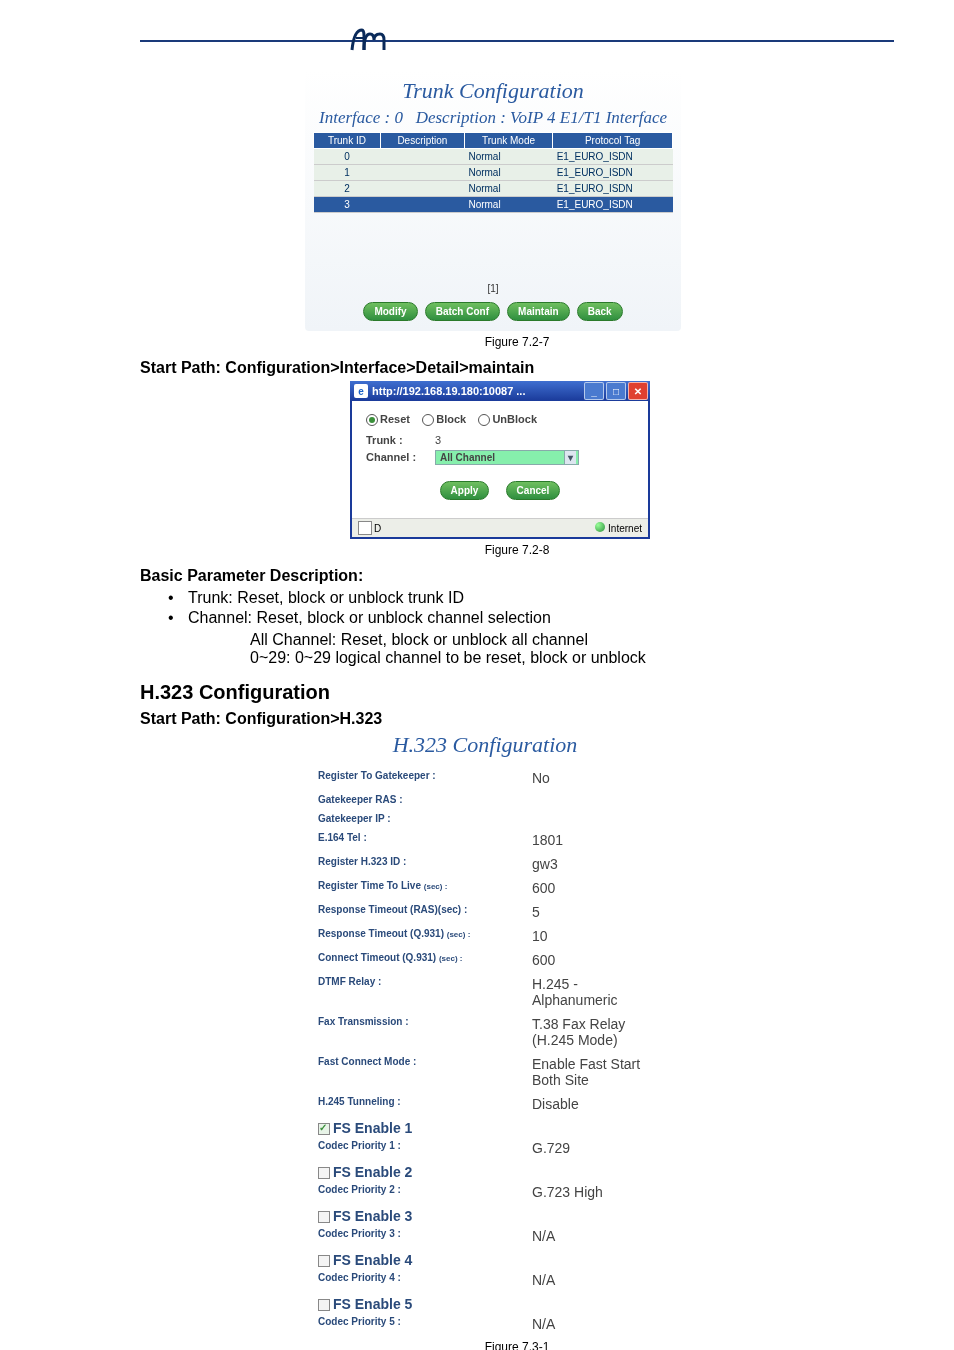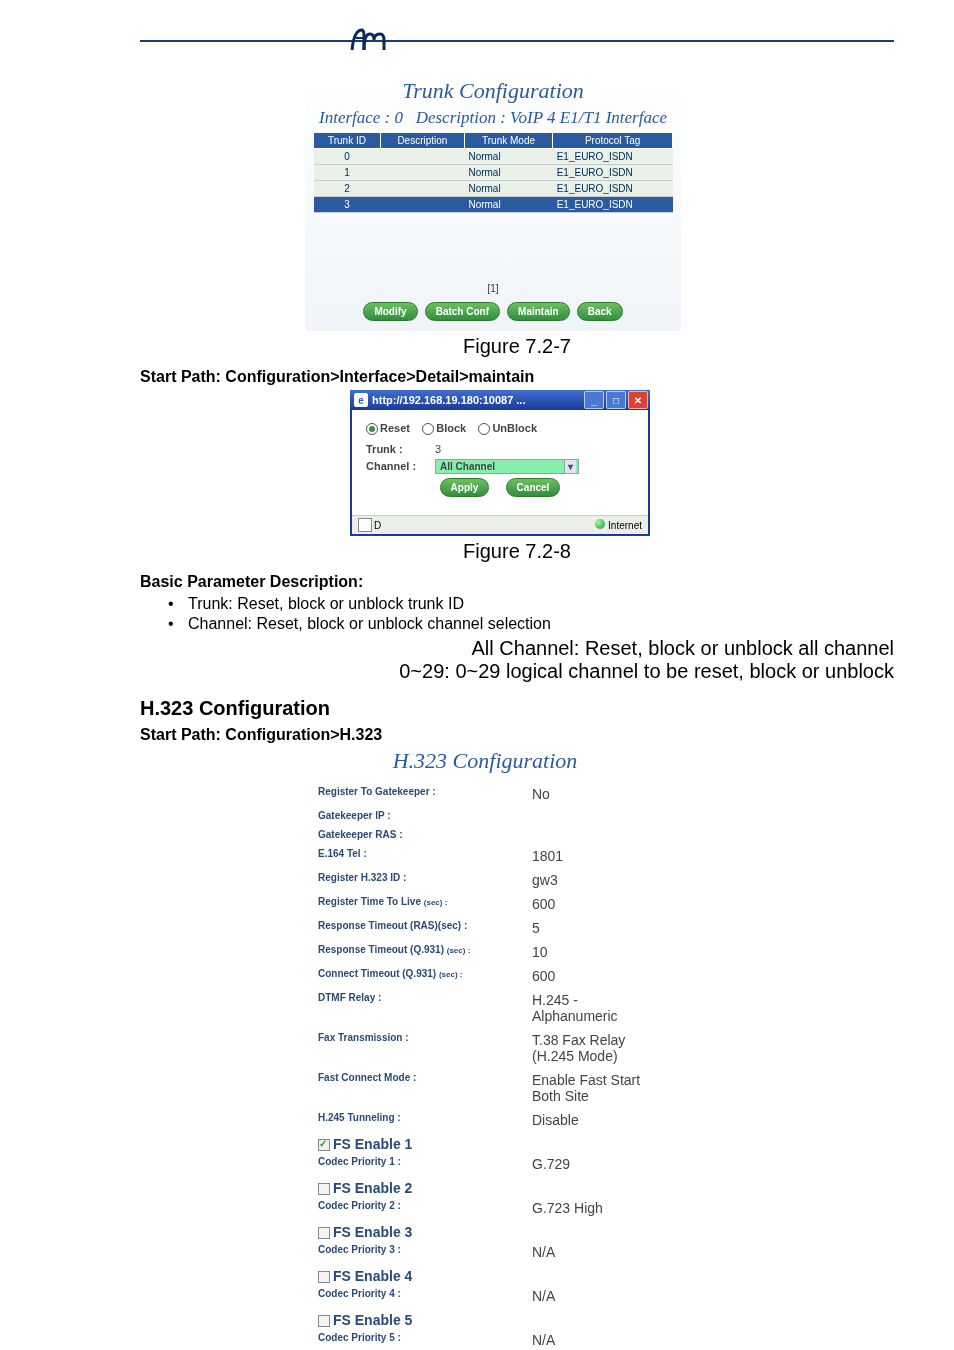--- a/index.html
+++ b/index.html
@@ -85,21 +85,21 @@
     color: #fff;
     font-size: 10px;
     font-weight: bold;
     padding: 3px 10px;
     border-radius: 10px;
     margin: 0 2px;
     border: 1px solid #2a7a2a;
   }
   .figcap {
     text-align: center;
-    font-size: 20px;
+    font-size: 12px;
     margin: 4px 0 10px 0;
   }
 
   .heading-b {
     font-weight: bold;
     font-size: 16px;
     margin: 6px 0 4px 0;
   }
   .heading-h2 {
     font-weight: bold;
@@ -177,21 +177,21 @@
   }
   .page-icon {
     width: 12px; height: 12px; background: #fff; border: 1px solid #888;
     display: inline-block; position: relative;
   }
 
   
   .bullets { margin: 4px 0 4px 28px; }
   .bullets .item { display: flex; margin: 2px 0; font-size: 16px; }
   .bullets .dot { width: 20px; }
-  .subline { margin-left: 110px; font-size: 20px; text-align: right; }
+  .subline { margin-left: 110px; font-size: 16px; }
 
   
   .panel2 {
     margin-left: 170px;
     width: 350px;
     background: #fff;
     font-size: 11px;
   }
   .panel2 .title2 {
     text-align: center;
@@ -303,21 +303,21 @@
         <span class="radio-dot"></span><span>UnBlock</span>
       </div>
       <div class="dlg-field">
         <span class="lbl">Trunk :</span>
         <span class="val">3</span>
       </div>
       <div class="dlg-field">
         <span class="lbl">Channel :</span>
         <span class="dropdown">All Channel</span>
       </div>
-      <div style="text-align:center;margin:4px 0 18px;">
+      <div style="text-align:center;margin:16px 0 18px;">
         <span class="gbtn">Apply</span>
         &nbsp;&nbsp;
         <span class="gbtn">Cancel</span>
       </div>
       <div class="statusbar">
         <span class="left">
             <span class="page-icon"></span>
             <span>D</span>
           </span>
         <span><span class="globe"></span><span>Internet</span></span>
@@ -343,25 +343,25 @@
   <div class="heading-h2">H.323 Configuration</div>
   <div class="heading-b">Start Path: Configuration&gt;H.323</div>
 
   <div class="panel2">
     <div class="title2">H.323 Configuration</div>
     <div class="kv">
         <span class="k">Register To Gatekeeper :</span>
         <span class="v">No</span>
       </div>
     <div class="kv">
+        <span class="k">Gatekeeper RAS :</span>
+        <span class="v"></span>
+      </div>
+    <div class="kv">
         <span class="k">Gatekeeper IP :</span>
-        <span class="v"></span>
-      </div>
-    <div class="kv">
-        <span class="k">Gatekeeper RAS :</span>
         <span class="v"></span>
       </div>
     <div class="kv">
         <span class="k">E.164 Tel :</span>
         <span class="v">1801</span>
       </div>
     <div class="kv">
         <span class="k">Register H.323 ID :</span>
         <span class="v">gw3</span>
       </div>

